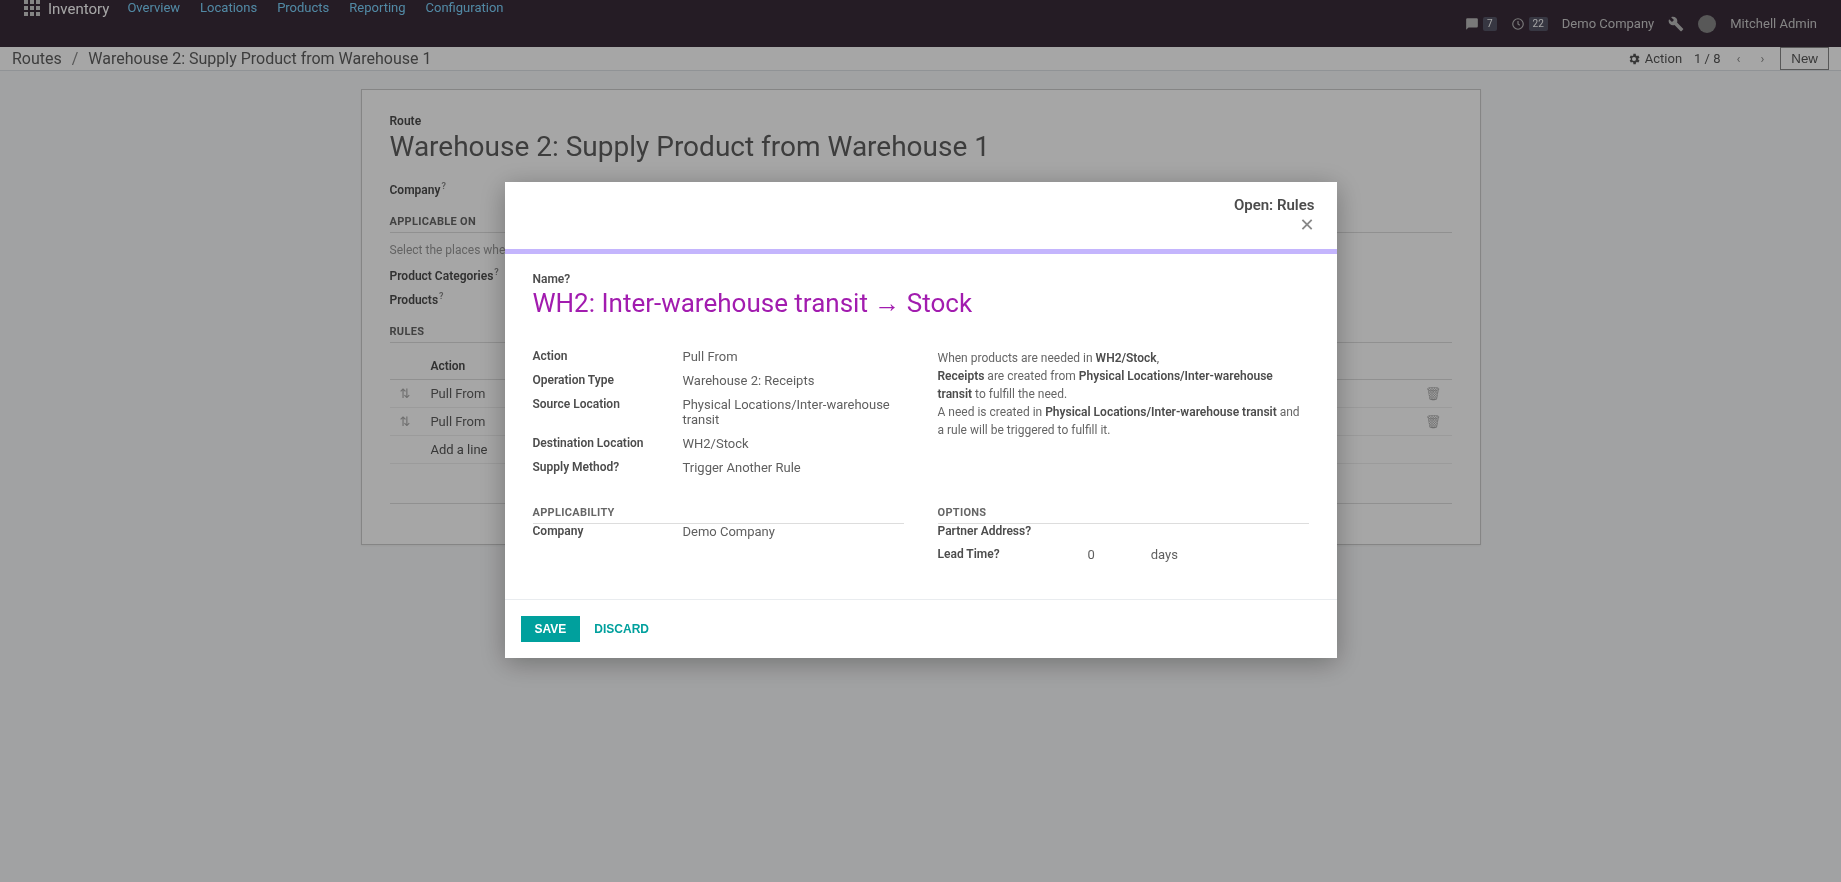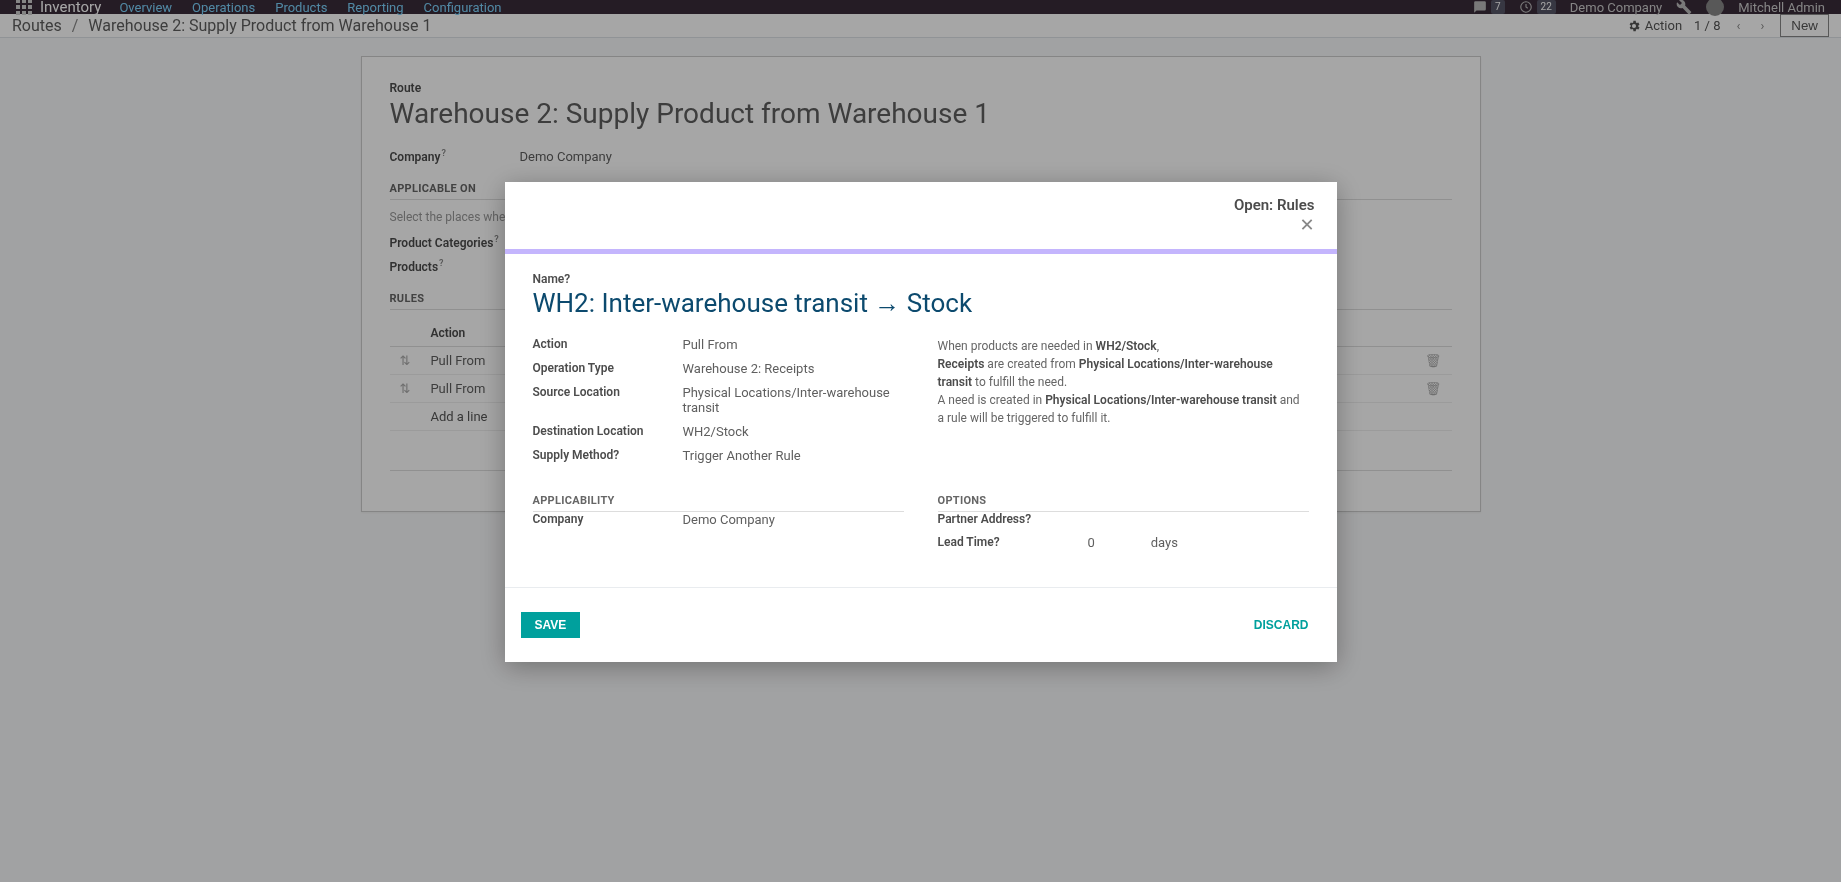--- a/index.html
+++ b/index.html
@@ -1,19 +1,19 @@
 <!DOCTYPE html>
 <html><head>
 <meta charset="utf-8">
 <style>
 * { box-sizing: border-box; margin: 0; padding: 0; }
 body { font-family: -apple-system, BlinkMacSystemFont, "Segoe UI", Roboto, "Helvetica Neue", sans-serif; font-size: 13px; color: #4c4c4c; background: #f8f9fa; }
 
 
-.navbar { background: #3a2b3a; height: 14px; display: flex; align-items: center; padding: 0 16px; color: #ddd; }
+.navbar { background: #3a2b3a; height: 47px; display: flex; padding: 0 24px; color: #ddd; }
 .navbar .apps-icon { width: 16px; height: 16px; margin-right: 8px; display: grid; grid-template-columns: repeat(3,4px); grid-template-rows: repeat(3,4px); gap: 2px; cursor: pointer; }
 .navbar .apps-icon span { background: #ccc; width: 4px; height: 4px; }
 .navbar .brand { font-size: 15px; color: #fff; margin-right: 18px; }
 .navbar .menu-item { color: #7dd3fc; margin-right: 20px; font-size: 13px; cursor: pointer; }
 .navbar .right { margin-left: auto; display: flex; align-items: center; gap: 14px; }
 .navbar .badge-group { display: flex; align-items: center; gap: 4px; color: #bbb; cursor: pointer; }
 .navbar .badge { background: #556; color: #fff; border-radius: 2px; padding: 0 4px; font-size: 10px; line-height: 14px; }
 .navbar .avatar { width: 18px; height: 18px; border-radius: 50%; background: #888; }
 
 
@@ -47,30 +47,30 @@
 .rules-table tfoot td { border-top: 1px solid #ddd; border-bottom: 1px solid #ddd; height: 40px; }
 
 
 .modal-backdrop { position: fixed; inset: 0; background: rgba(0,0,0,.35); display: flex; align-items: flex-start; justify-content: center; padding-top: 182px; }
 .modal { background: #fff; width: 832px; box-shadow: 0 5px 25px rgba(0,0,0,.3); }
 .modal-header { padding: 14px 22px; border-bottom: 5px solid #c4b5fd; display: flex; align-items: flex-end; flex-direction: column; }
 .modal-header h4 { font-size: 15px; font-weight: 600; color: #4c4c4c; }
 .modal-header .close { margin-left: auto; cursor: pointer; color: #888; font-size: 18px; }
 .modal-body { padding: 18px 28px 28px; }
 .modal-body .name-lbl { font-size: 12px; font-weight: 600; }
-.modal-body h1 { font-size: 26px; font-weight: 400; color: #0c4a6e; margin: 2px 0 18px; }
+.modal-body h1 { font-size: 26px; font-weight: 400; color: #a21caf; margin: 2px 0 30px; }
 .modal-cols { display: flex; gap: 34px; }
 .modal-col { flex: 1; }
 .mf-row { display: flex; margin-bottom: 9px; }
 .mf-row label { font-size: 12px; font-weight: 600; width: 150px; color: #4c4c4c; }
 .mf-row .val { font-size: 13px; color: #5f5f5f; flex: 1; }
 .explain { font-size: 12px; color: #666; line-height: 1.5; }
 .explain b { font-weight: 600; color: #4c4c4c; }
 .sub-head { font-size: 11px; font-weight: 700; color: #666; border-bottom: 1px solid #ddd; padding-bottom: 4px; margin: 22px 0 0; letter-spacing: .3px; }
-.modal-footer { border-top: 1px solid #e9ecef; padding: 24px 16px; display: flex; gap: 23px; justify-content: space-between; }
+.modal-footer { border-top: 1px solid #e9ecef; padding: 16px 16px; display: flex; gap: 2px; }
 .btn-save { background: #00a09d; color: #fff; border: none; padding: 6px 14px; font-size: 12px; font-weight: 600; cursor: pointer; }
 .btn-discard { background: none; border: none; color: #00a09d; font-size: 12px; font-weight: 600; padding: 6px 12px; cursor: pointer; }
 
 .gear-svg { width: 14px; height: 14px; }
 </style>
 </head>
 <body>
 
 <div class="navbar">
   <div class="apps-icon">
@@ -79,21 +79,21 @@
       <span></span>
       <span></span>
       <span></span>
       <span></span>
       <span></span>
       <span></span>
       <span></span>
   </div>
   <div class="brand">Inventory</div>
   <div class="menu-item">Overview</div>
-  <div class="menu-item">Operations</div>
+  <div class="menu-item">Locations</div>
   <div class="menu-item">Products</div>
   <div class="menu-item">Reporting</div>
   <div class="menu-item">Configuration</div>
   <div class="right">
     <div class="badge-group">
       <svg width="14" height="14" viewBox="0 0 24 24" fill="#bbb">
           <path d="M20 2H4a2 2 0 0 0-2 2v18l4-4h14a2 2 0 0 0 2-2V4a2 2 0 0 0-2-2z"></path>
         </svg>
       <span class="badge">7</span>
     </div>

